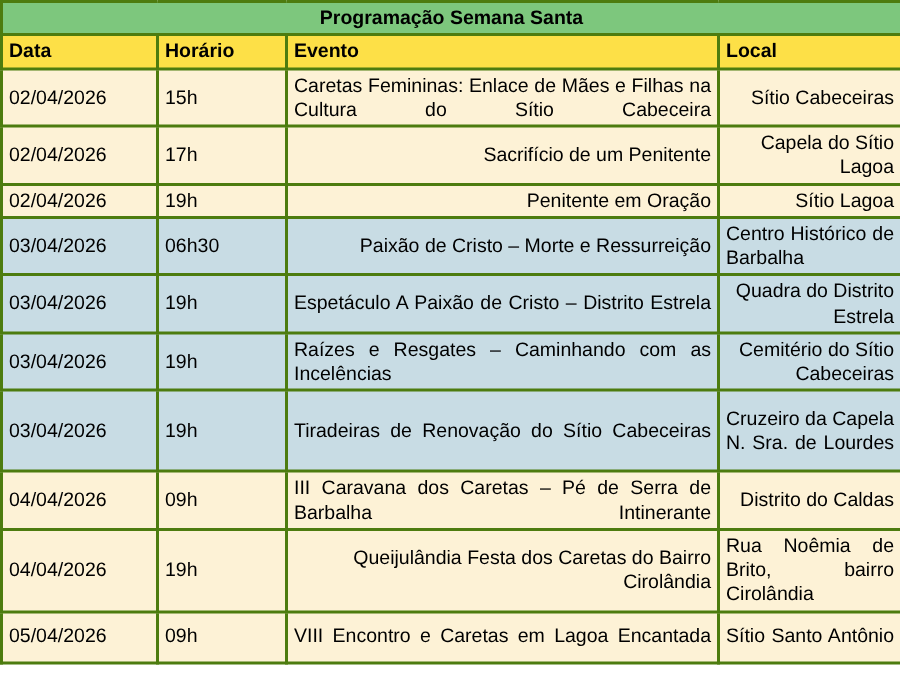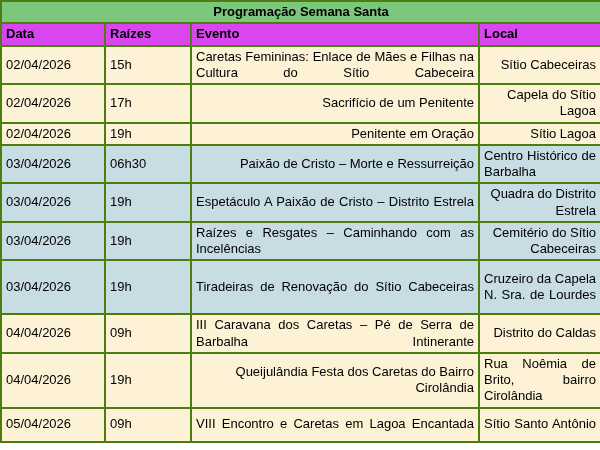--- a/index.html
+++ b/index.html
@@ -35,21 +35,21 @@
   }
   .title-row td {
     background: #7dc77d;
     text-align: center;
     font-weight: bold;
     font-size: 12.5px;
     padding: 3px 4px;
     color: #000000;
   }
   .head-row td {
-    background: #d946ef;
+    background: #fde047;
     font-weight: bold;
     font-size: 12.5px;
     padding: 2px 4px;
   }
   
   col.c-data    { width: 104px; }
   col.c-hora    { width:  86px; }
   col.c-evento  { width: 288px; }
   col.c-local   { width: 122px; }
 
@@ -75,21 +75,21 @@
       <col class="c-hora">
       <col class="c-evento">
       <col class="c-local">
     </colgroup>
     <tbody>
       <tr class="title-row">
         <td colspan="4">Programação Semana Santa</td>
       </tr>
       <tr class="head-row">
         <td>Data</td>
-        <td>Raízes</td>
+        <td>Horário</td>
         <td>Evento</td>
         <td>Local</td>
       </tr>
 
       <tr style="height:38px;">
         <td class="bg-cream bottom">02/04/2026</td>
         <td class="bg-cream bottom">15h</td>
         <td class="bg-cream just top">Caretas Femininas: Enlace de Mães e Filhas na Cultura do Sítio Cabeceira</td>
         <td class="bg-cream bottom nojust">Sítio Cabeceiras</td>
       </tr>

